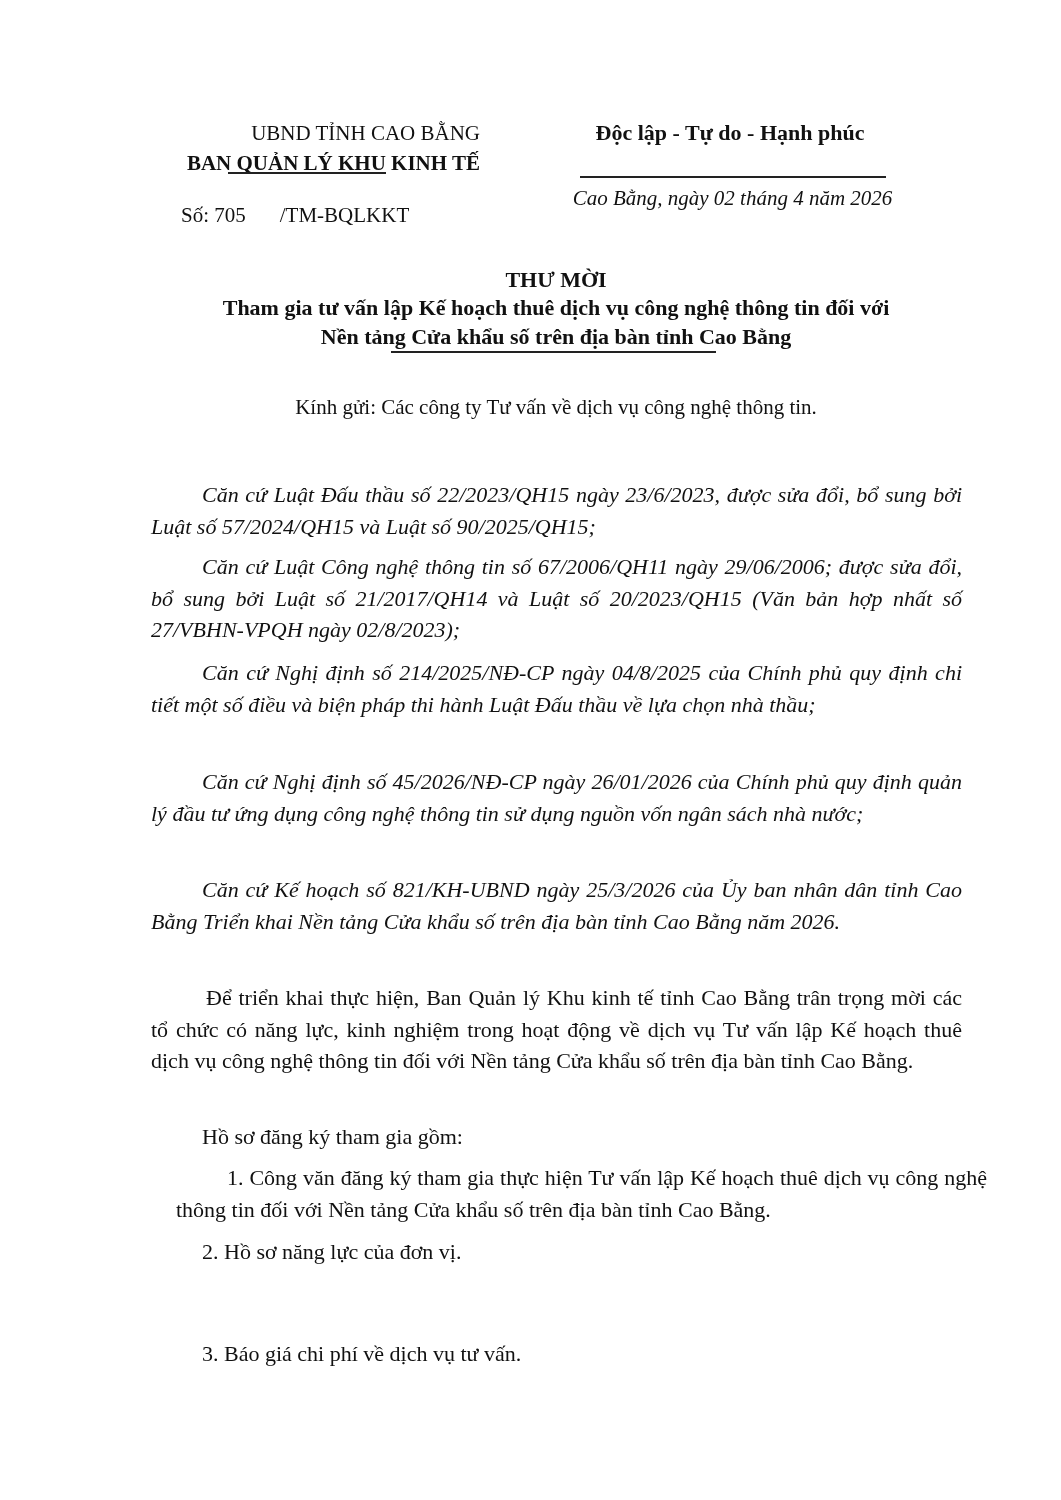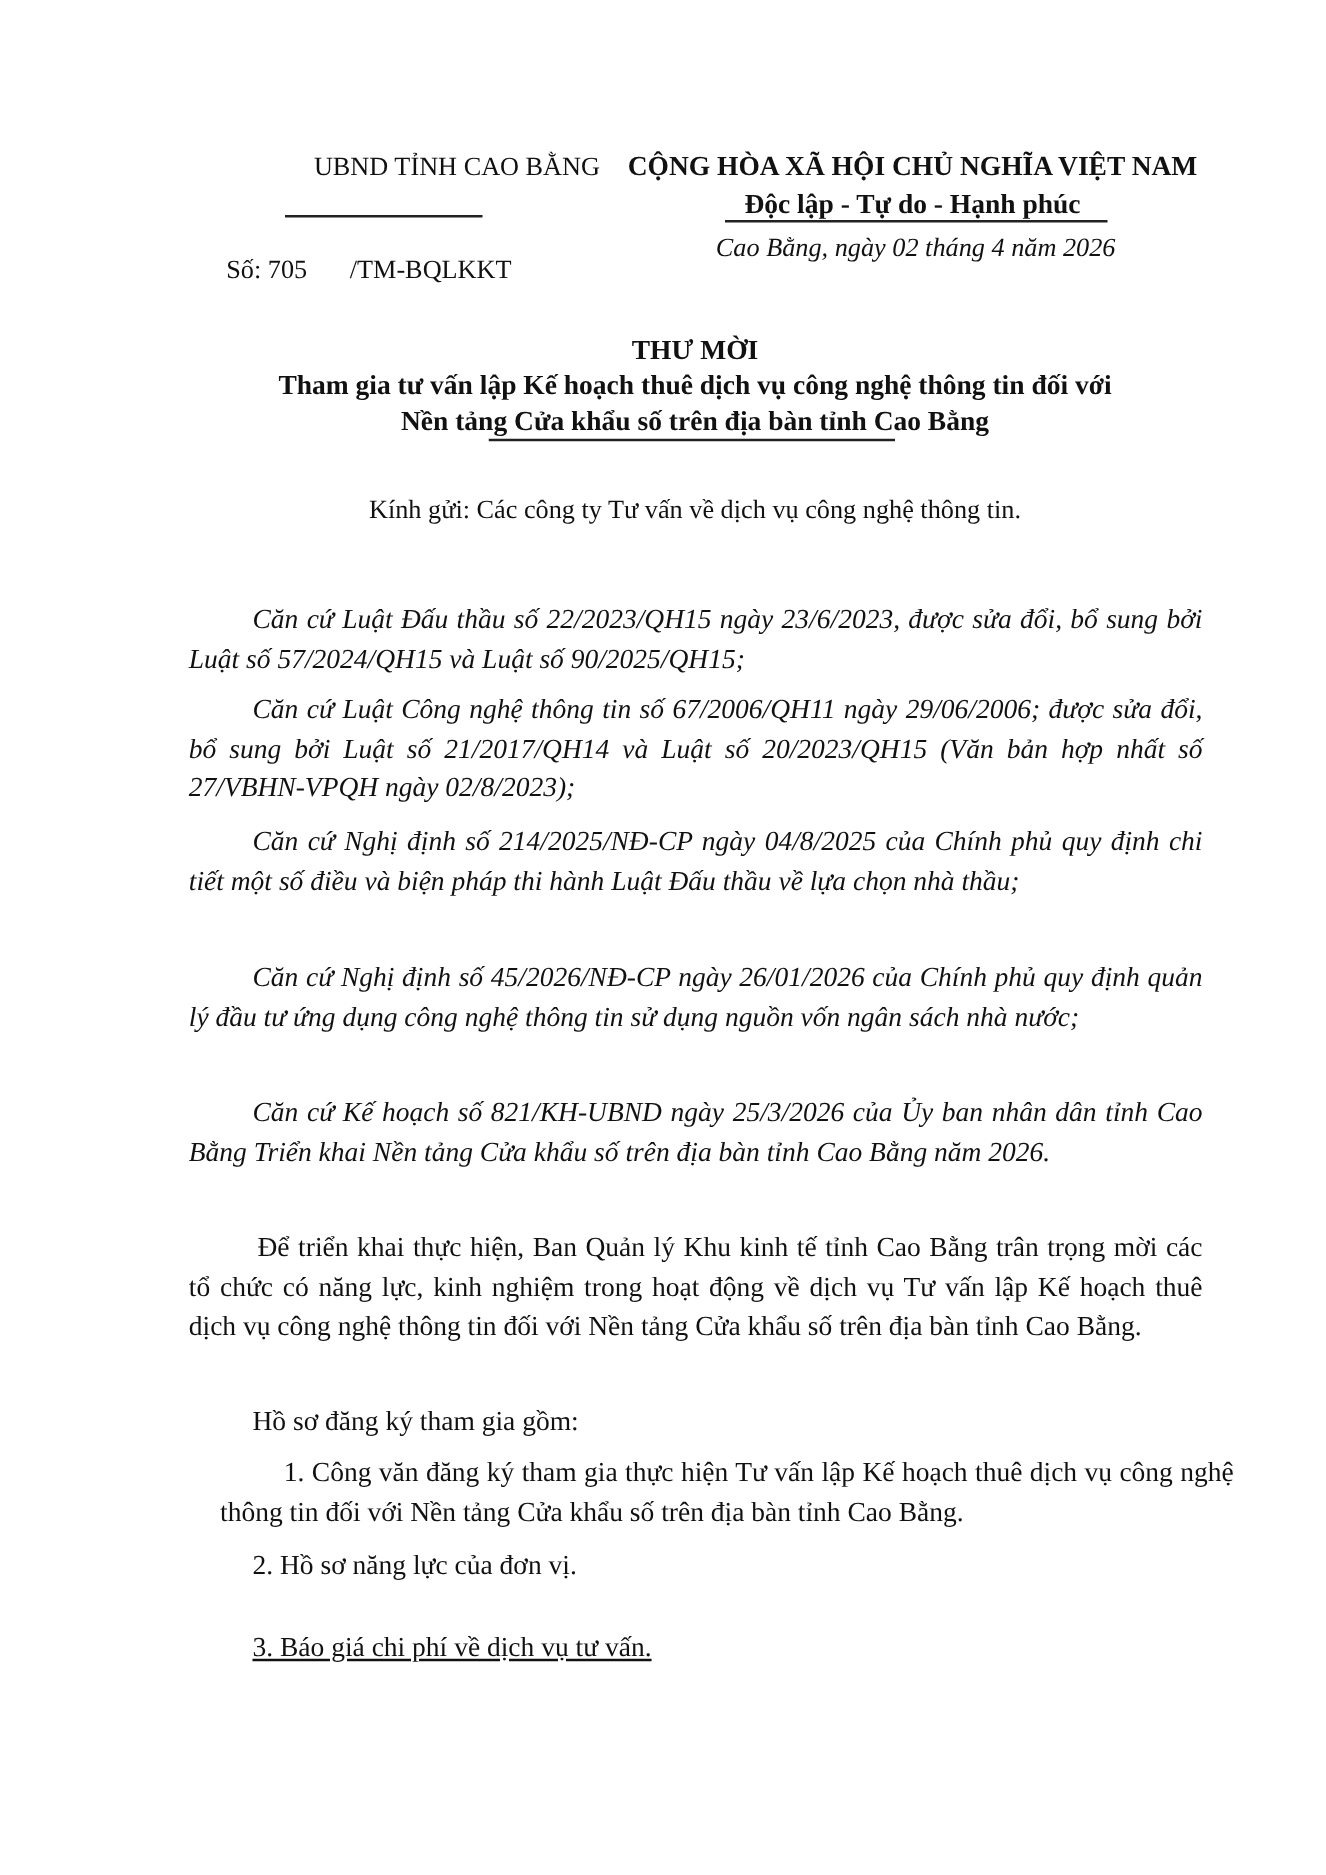--- a/index.html
+++ b/index.html
@@ -23,29 +23,29 @@
     font-size: 22px; line-height: 31.5px; text-align: justify;
     text-align-last: left; text-indent: 51px;
   }
   .it { font-style: italic; }
 </style>
 </head>
 <body>
 
 <div class="hdr-left">
   <div class="l1">UBND TỈNH CAO BẰNG</div>
+  <div class="l1 b">BAN QUẢN LÝ KHU KINH TẾ</div>
 </div>
 <div class="rule" style="left:228px; top:172px; width:158px;"></div>
 
 <div class="num">
   <span>Số: 705</span><span class="gap"></span><span>/TM-BQLKKT</span>
 </div>
 
 <div class="hdr-right">
-  <div class="l1 b" style="font-size:22px;">CỘNG HÒA XÃ HỘI CHỦ NGHĨA VIỆT NAM</div>
   <div class="l1 b" style="font-size:22px;">Độc lập - Tự do - Hạnh phúc</div>
 </div>
 <div class="rule" style="left:580px; top:176px; width:306px;"></div>
 
 <div class="date">Cao Bằng, ngày 02 tháng 4 năm 2026</div>
 
 <div class="title" style="top:267px; font-size:22px;">THƯ MỜI</div>
 <div class="title" style="top:295px;">Tham gia tư vấn lập Kế hoạch thuê dịch vụ công nghệ thông tin đối với</div>
 <div class="title" style="top:324px;">Nền tảng Cửa khẩu số trên địa bàn tỉnh Cao Bằng</div>
 <div class="rule" style="left:391px; top:351px; width:325px;"></div>
@@ -55,13 +55,13 @@
 <div class="para it" style="top:479px;">Căn cứ Luật Đấu thầu số 22/2023/QH15 ngày 23/6/2023, được sửa đổi, bổ sung bởi Luật số 57/2024/QH15 và Luật số 90/2025/QH15;</div>
 <div class="para it" style="top:551px;">Căn cứ Luật Công nghệ thông tin số 67/2006/QH11 ngày 29/06/2006; được sửa đổi, bổ sung bởi Luật số 21/2017/QH14 và Luật số 20/2023/QH15 (Văn bản hợp nhất số 27/VBHN-VPQH ngày 02/8/2023);</div>
 <div class="para it" style="top:657px;">Căn cứ Nghị định số 214/2025/NĐ-CP ngày 04/8/2025 của Chính phủ quy định chi tiết một số điều và biện pháp thi hành Luật Đấu thầu về lựa chọn nhà thầu;</div>
 <div class="para it" style="top:766px;">Căn cứ Nghị định số 45/2026/NĐ-CP ngày 26/01/2026 của Chính phủ quy định quản lý đầu tư ứng dụng công nghệ thông tin sử dụng nguồn vốn ngân sách nhà nước;</div>
 <div class="para it" style="top:874px;">Căn cứ Kế hoạch số 821/KH-UBND ngày 25/3/2026 của Ủy ban nhân dân tỉnh Cao Bằng Triển khai Nền tảng Cửa khẩu số trên địa bàn tỉnh Cao Bằng năm 2026.</div>
 
 <div class="para" style="top:982px; text-indent:55px;">Để triển khai thực hiện, Ban Quản lý Khu kinh tế tỉnh Cao Bằng trân trọng mời các tổ chức có năng lực, kinh nghiệm trong hoạt động về dịch vụ Tư vấn lập Kế hoạch thuê dịch vụ công nghệ thông tin đối với Nền tảng Cửa khẩu số trên địa bàn tỉnh Cao Bằng.</div>
 <div class="para" style="top:1121px;">Hồ sơ đăng ký tham gia gồm:</div>
 <div class="para" style="top:1162px;margin-left:25px;">1. Công văn đăng ký tham gia thực hiện Tư vấn lập Kế hoạch thuê dịch vụ công nghệ thông tin đối với Nền tảng Cửa khẩu số trên địa bàn tỉnh Cao Bằng.</div>
 <div class="para" style="top:1236px;">2. Hồ sơ năng lực của đơn vị.</div>
-<div class="para" style="top:1302px;text-decoration:underline;">3. Báo giá chi phí về dịch vụ tư vấn.</div>
+<div class="para" style="top:1338px;">3. Báo giá chi phí về dịch vụ tư vấn.</div>
 
 </body></html>

